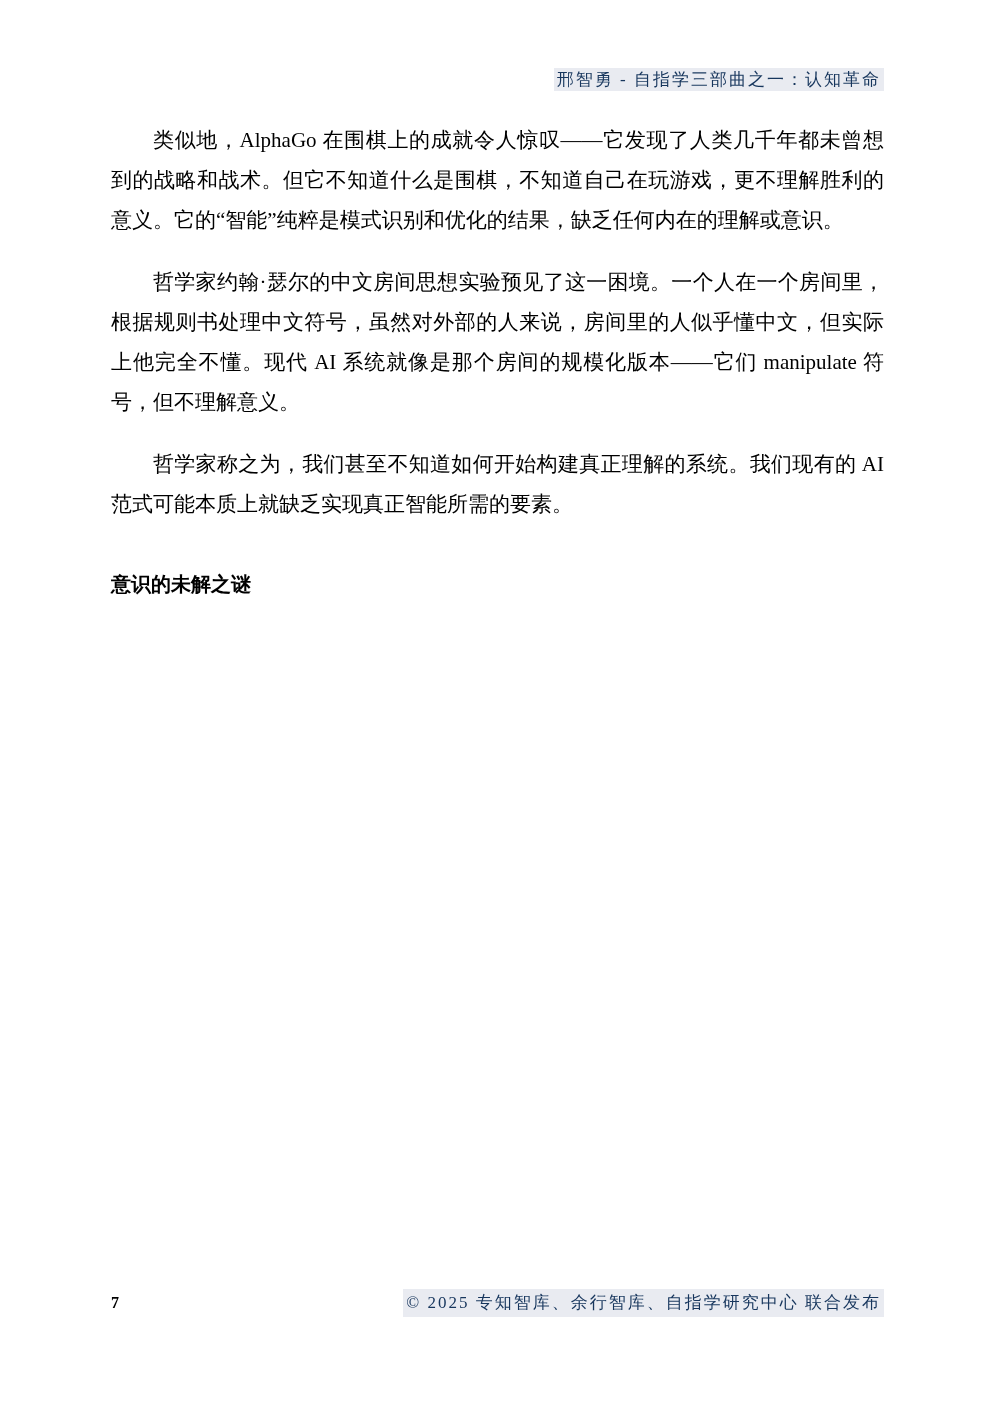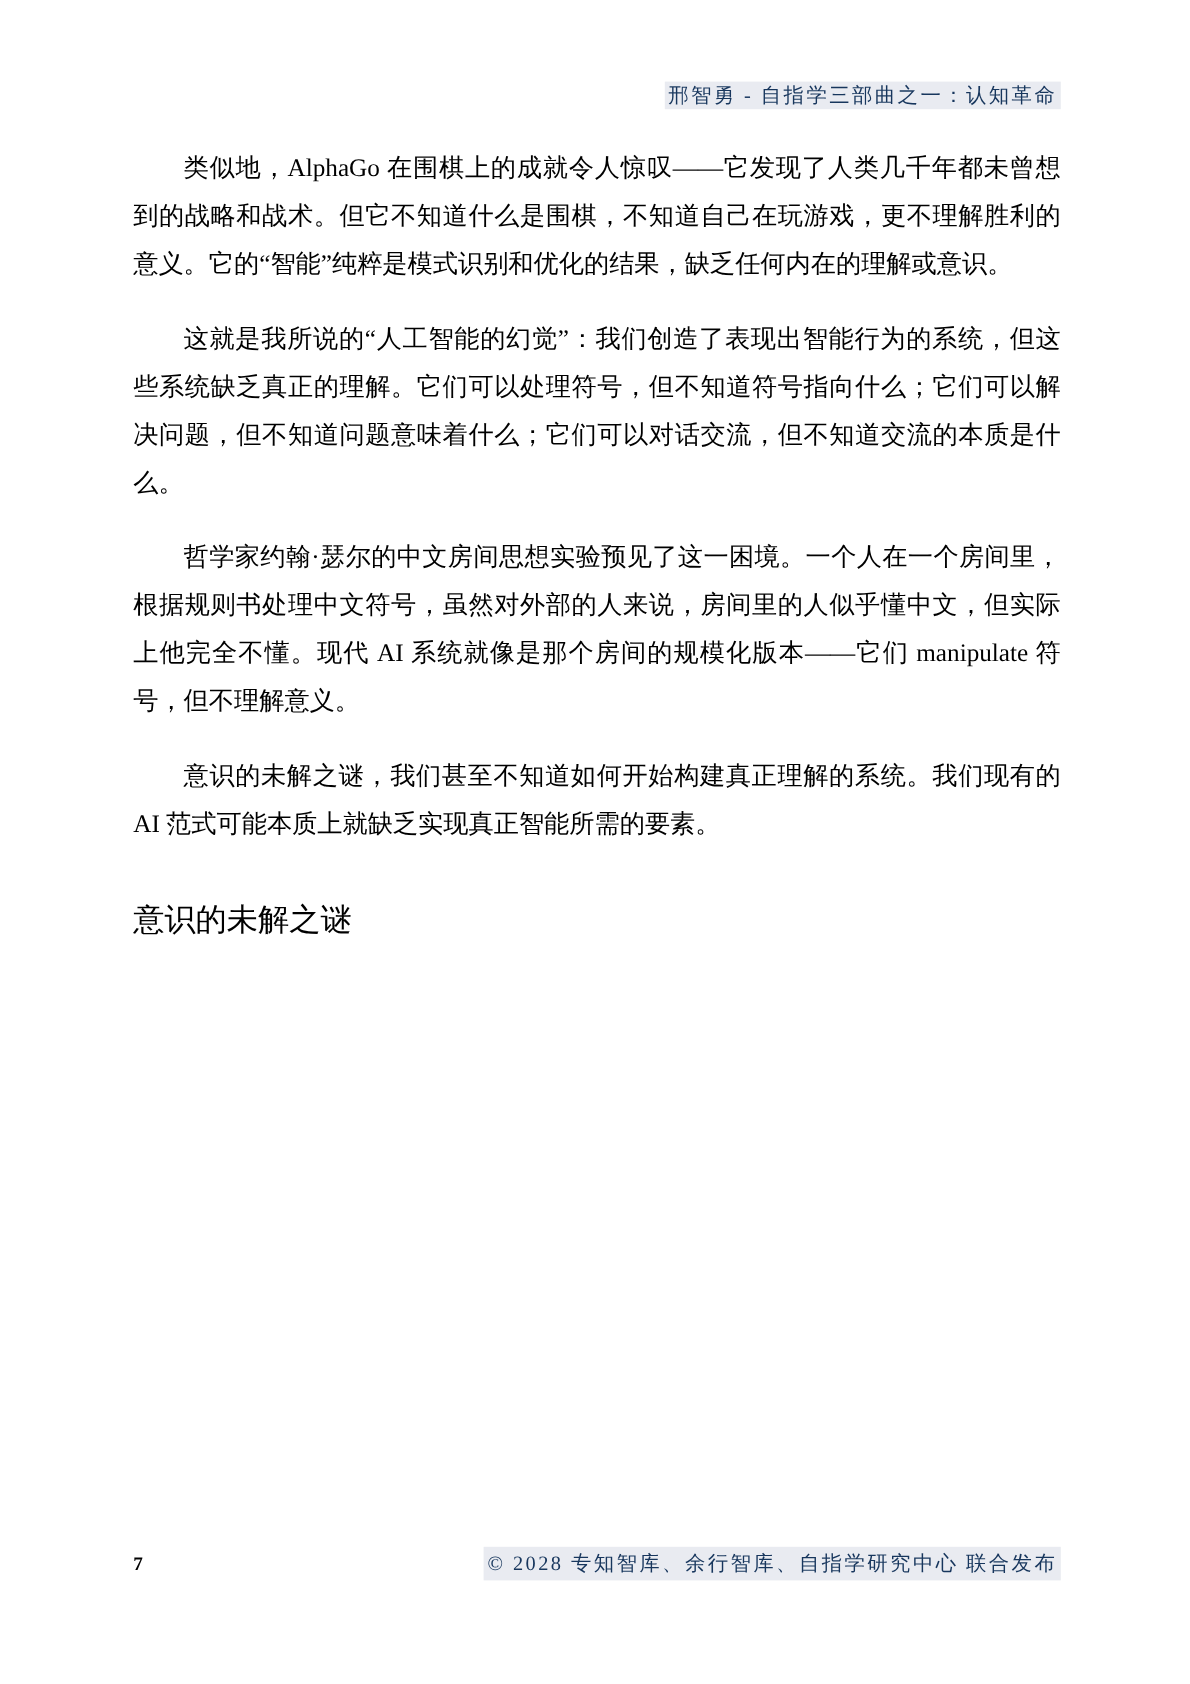--- a/index.html
+++ b/index.html
@@ -39,22 +39,22 @@
     font-size: 21px;
     line-height: 40px;
     text-align: justify;
     text-justify: inter-ideograph;
     text-indent: 2em;
     margin: 0 0 22px 0;
     word-break: break-word;
   }
   .content h2 {
     font-family: "Liberation Sans", "DejaVu Sans", sans-serif;
-    font-size: 26px;
-    font-weight: normal;
+    font-size: 20px;
+    font-weight: bold;
     line-height: 36px;
     margin: 42px 0 33px 0;
     color: #000000;
   }
   
   .footer {
     position: absolute;
     top: 1289px;
     left: 90px;
     right: 87px;
@@ -73,24 +73,23 @@
 <body>
 
 <div class="page">
 
   <div class="header">
     <span class="field">邢智勇 - 自指学三部曲之一：认知革命</span>
   </div>
 
   <div class="content">
     <p>类似地，AlphaGo 在围棋上的成就令人惊叹——它发现了人类几千年都未曾想到的战略和战术。但它不知道什么是围棋，不知道自己在玩游戏，更不理解胜利的意义。它的“智能”纯粹是模式识别和优化的结果，缺乏任何内在的理解或意识。</p>
-    <p>这就是我所说的“人工智能的幻觉”：我们创造了表现出智能行为的系统，但这些系统缺乏真正的理解。它们可以处理符号，但不知道符号指向什么；它们可以解决问题，但不知道问题意味着什么；它们可以对话交流，但不知道交流的本质是什么。</p>
     <p>哲学家约翰·瑟尔的中文房间思想实验预见了这一困境。一个人在一个房间里，根据规则书处理中文符号，虽然对外部的人来说，房间里的人似乎懂中文，但实际上他完全不懂。现代 AI 系统就像是那个房间的规模化版本——它们 manipulate 符号，但不理解意义。</p>
-    <p>意识的未解之谜，我们甚至不知道如何开始构建真正理解的系统。我们现有的 AI 范式可能本质上就缺乏实现真正智能所需的要素。</p>
+    <p>哲学家称之为，我们甚至不知道如何开始构建真正理解的系统。我们现有的 AI 范式可能本质上就缺乏实现真正智能所需的要素。</p>
     <h2>意识的未解之谜</h2>
   </div>
 
   <div class="footer">
     <span class="page-number">7</span>
-    <span class="field">© 2028 专知智库、余行智库、自指学研究中心 联合发布</span>
+    <span class="field">© 2025 专知智库、余行智库、自指学研究中心 联合发布</span>
   </div>
 
 </div>
 
 </body></html>

